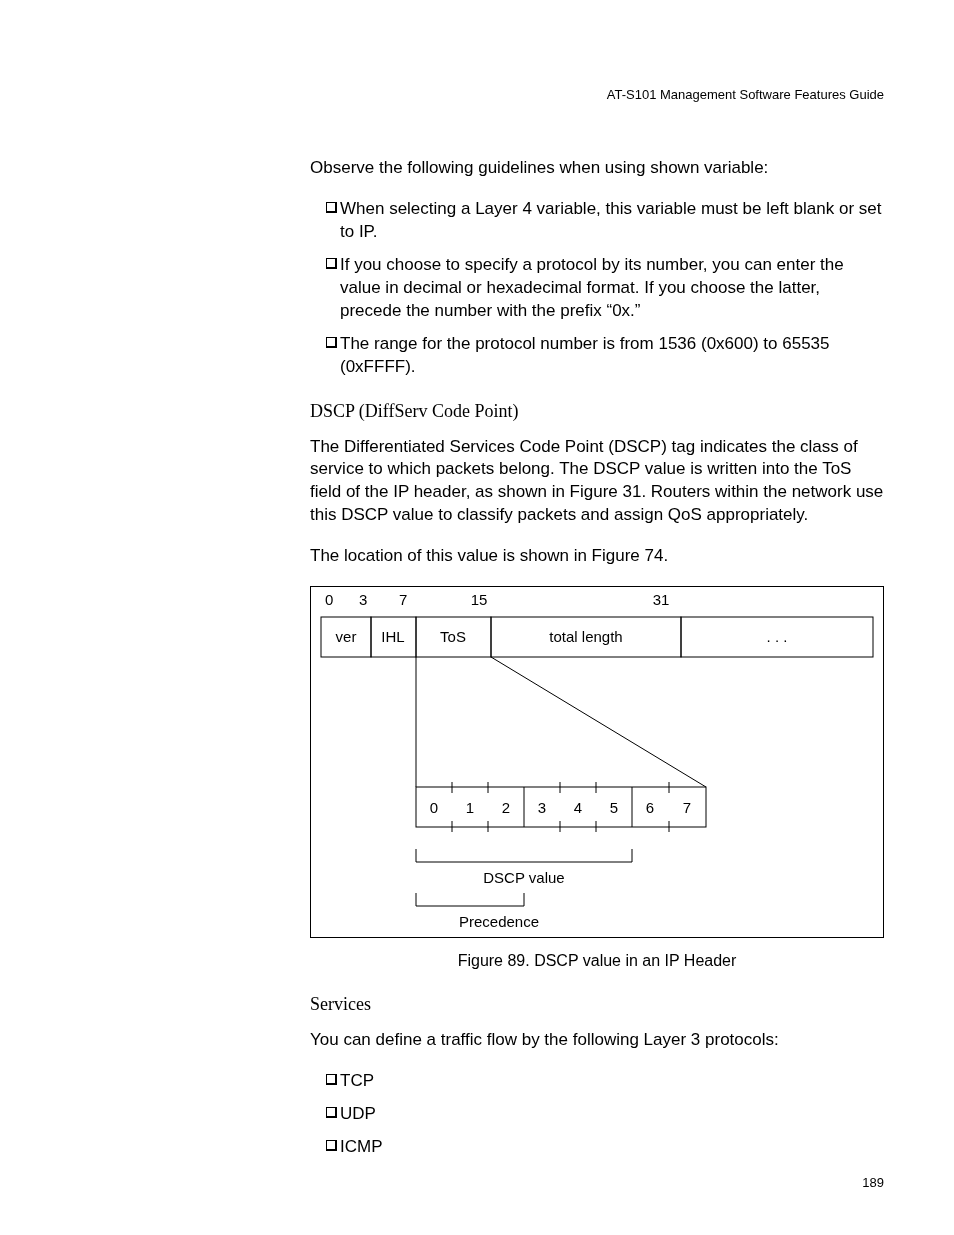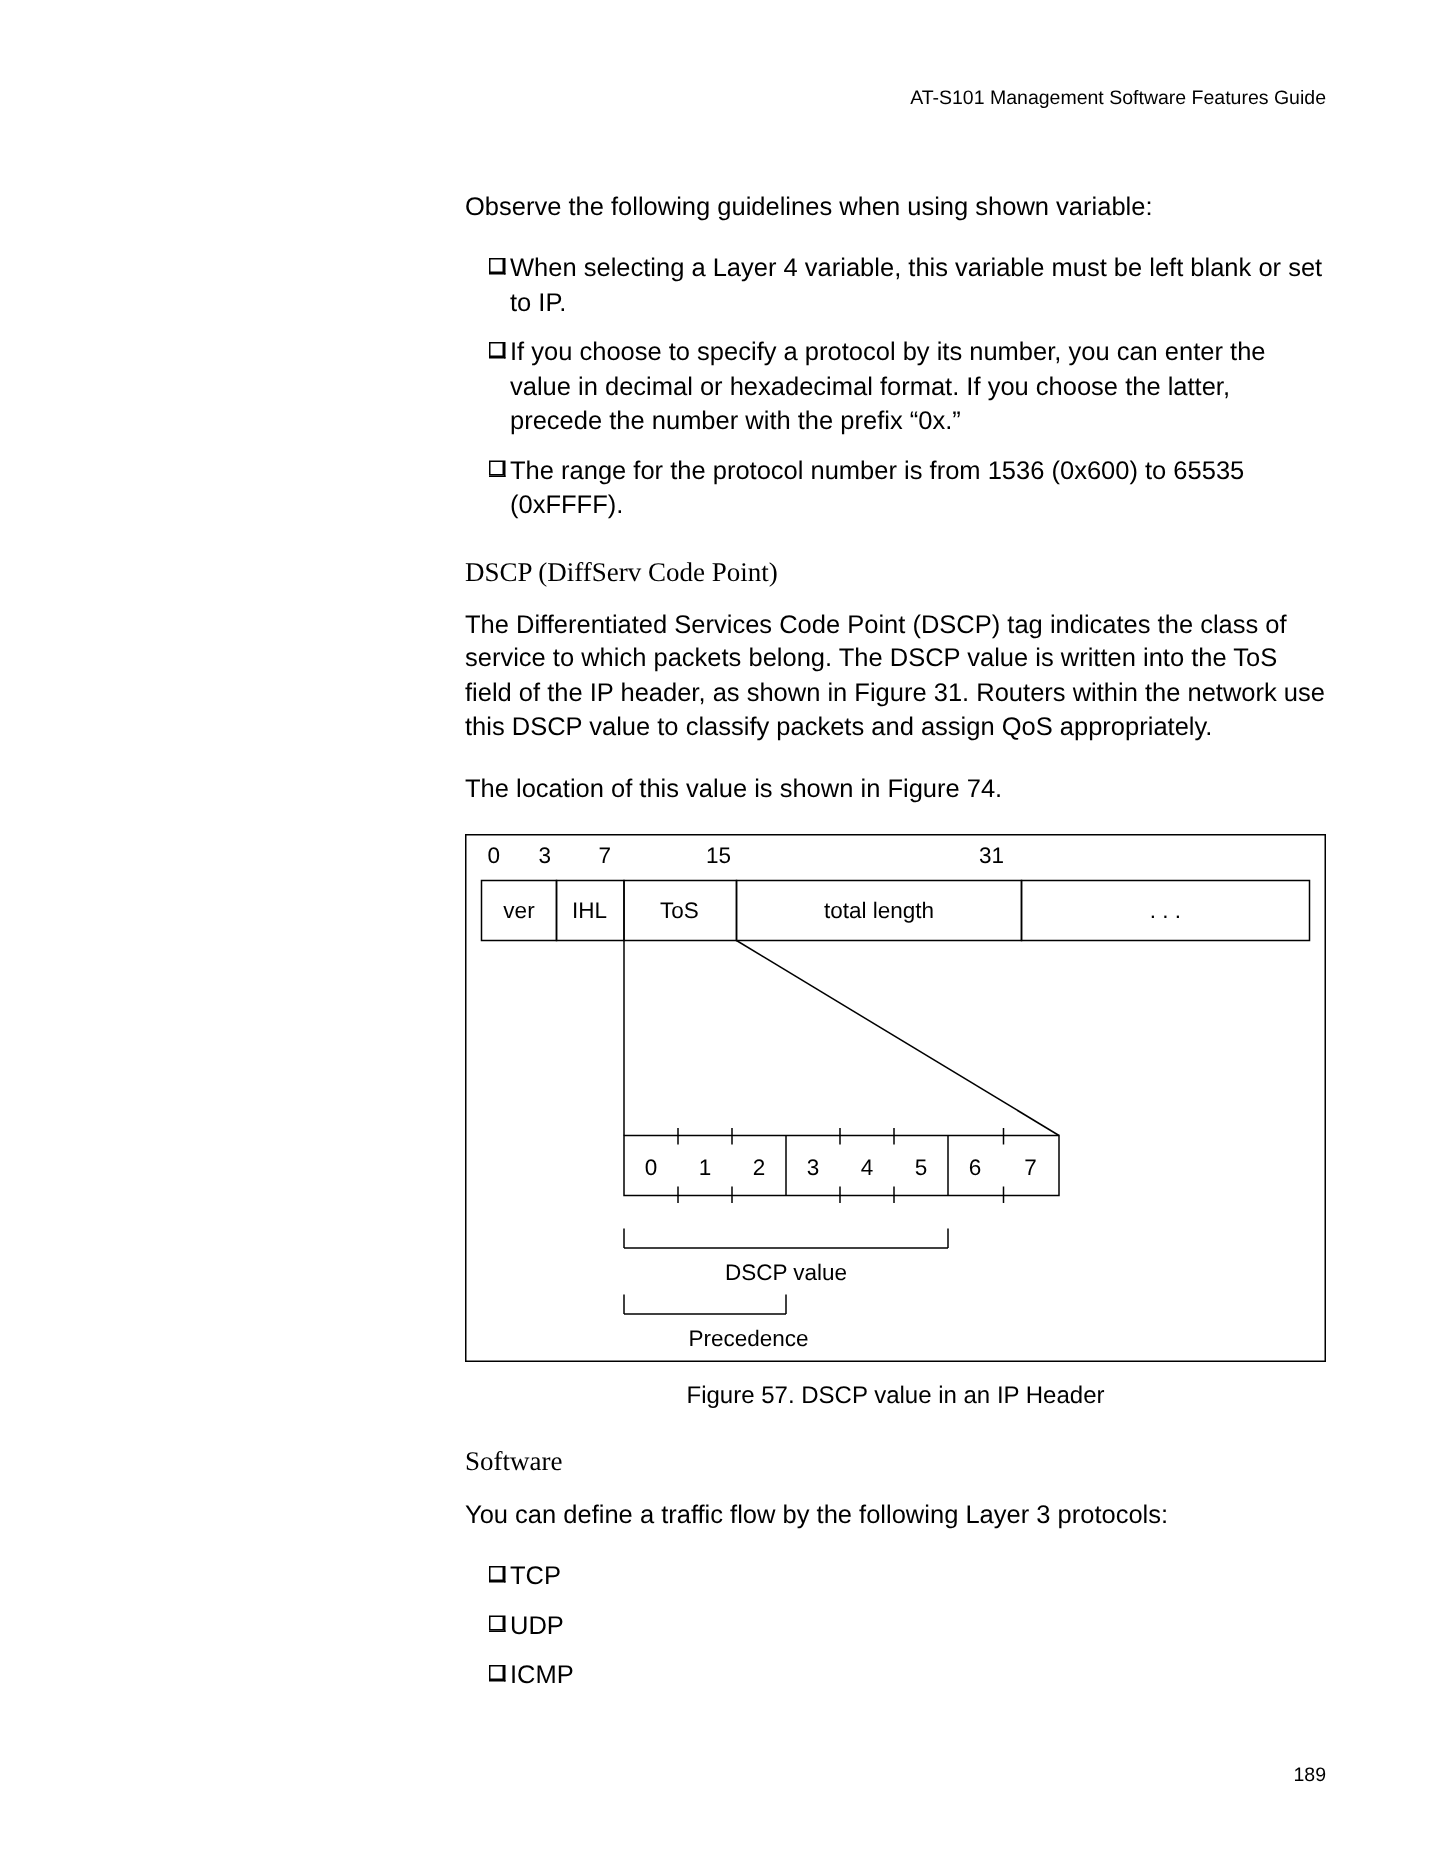--- a/index.html
+++ b/index.html
@@ -7,21 +7,21 @@
     padding: 0;
     font-family: Arial, Helvetica, sans-serif;
     font-size: 16px;
     color: #000;
     background: #fff;
     width: 954px;
     height: 1235px;
     position: relative;
   }
   .page {
-    padding: 57px 70px 0 310px;
+    padding: 87px 70px 0 310px;
     box-sizing: border-box;
   }
   .header-right {
     text-align: right;
     font-size: 13px;
     margin-bottom: 55px;
   }
   .body-text {
     font-size: 17px;
     line-height: 1.35;
@@ -161,23 +161,23 @@
       <line x1="321" y1="262" x2="321" y2="275" stroke="#000"></line>
       <text x="213" y="296" text-anchor="middle">DSCP value</text>
 
       <line x1="105" y1="306" x2="105" y2="319" stroke="#000"></line>
       <line x1="105" y1="319" x2="213" y2="319" stroke="#000"></line>
       <line x1="213" y1="306" x2="213" y2="319" stroke="#000"></line>
       <text x="188" y="340" text-anchor="middle">Precedence</text>
     </svg>
   </div>
 
-  <div class="figure-caption">Figure 57. DSCP value in an IP Header</div>
+  <div class="figure-caption">Figure 89. DSCP value in an IP Header</div>
 
-  <div class="section-heading">Software</div>
+  <div class="section-heading">Services</div>
   <div class="body-text">You can define a traffic flow by the following Layer 3 protocols:</div>
 
   <ul class="bullet-list">
     <li><span class="bullet-marker"></span><span>TCP</span></li>
     <li><span class="bullet-marker"></span><span>UDP</span></li>
     <li><span class="bullet-marker"></span><span>ICMP</span></li>
   </ul>
 </div>
 
 <div class="page-number">189</div>

